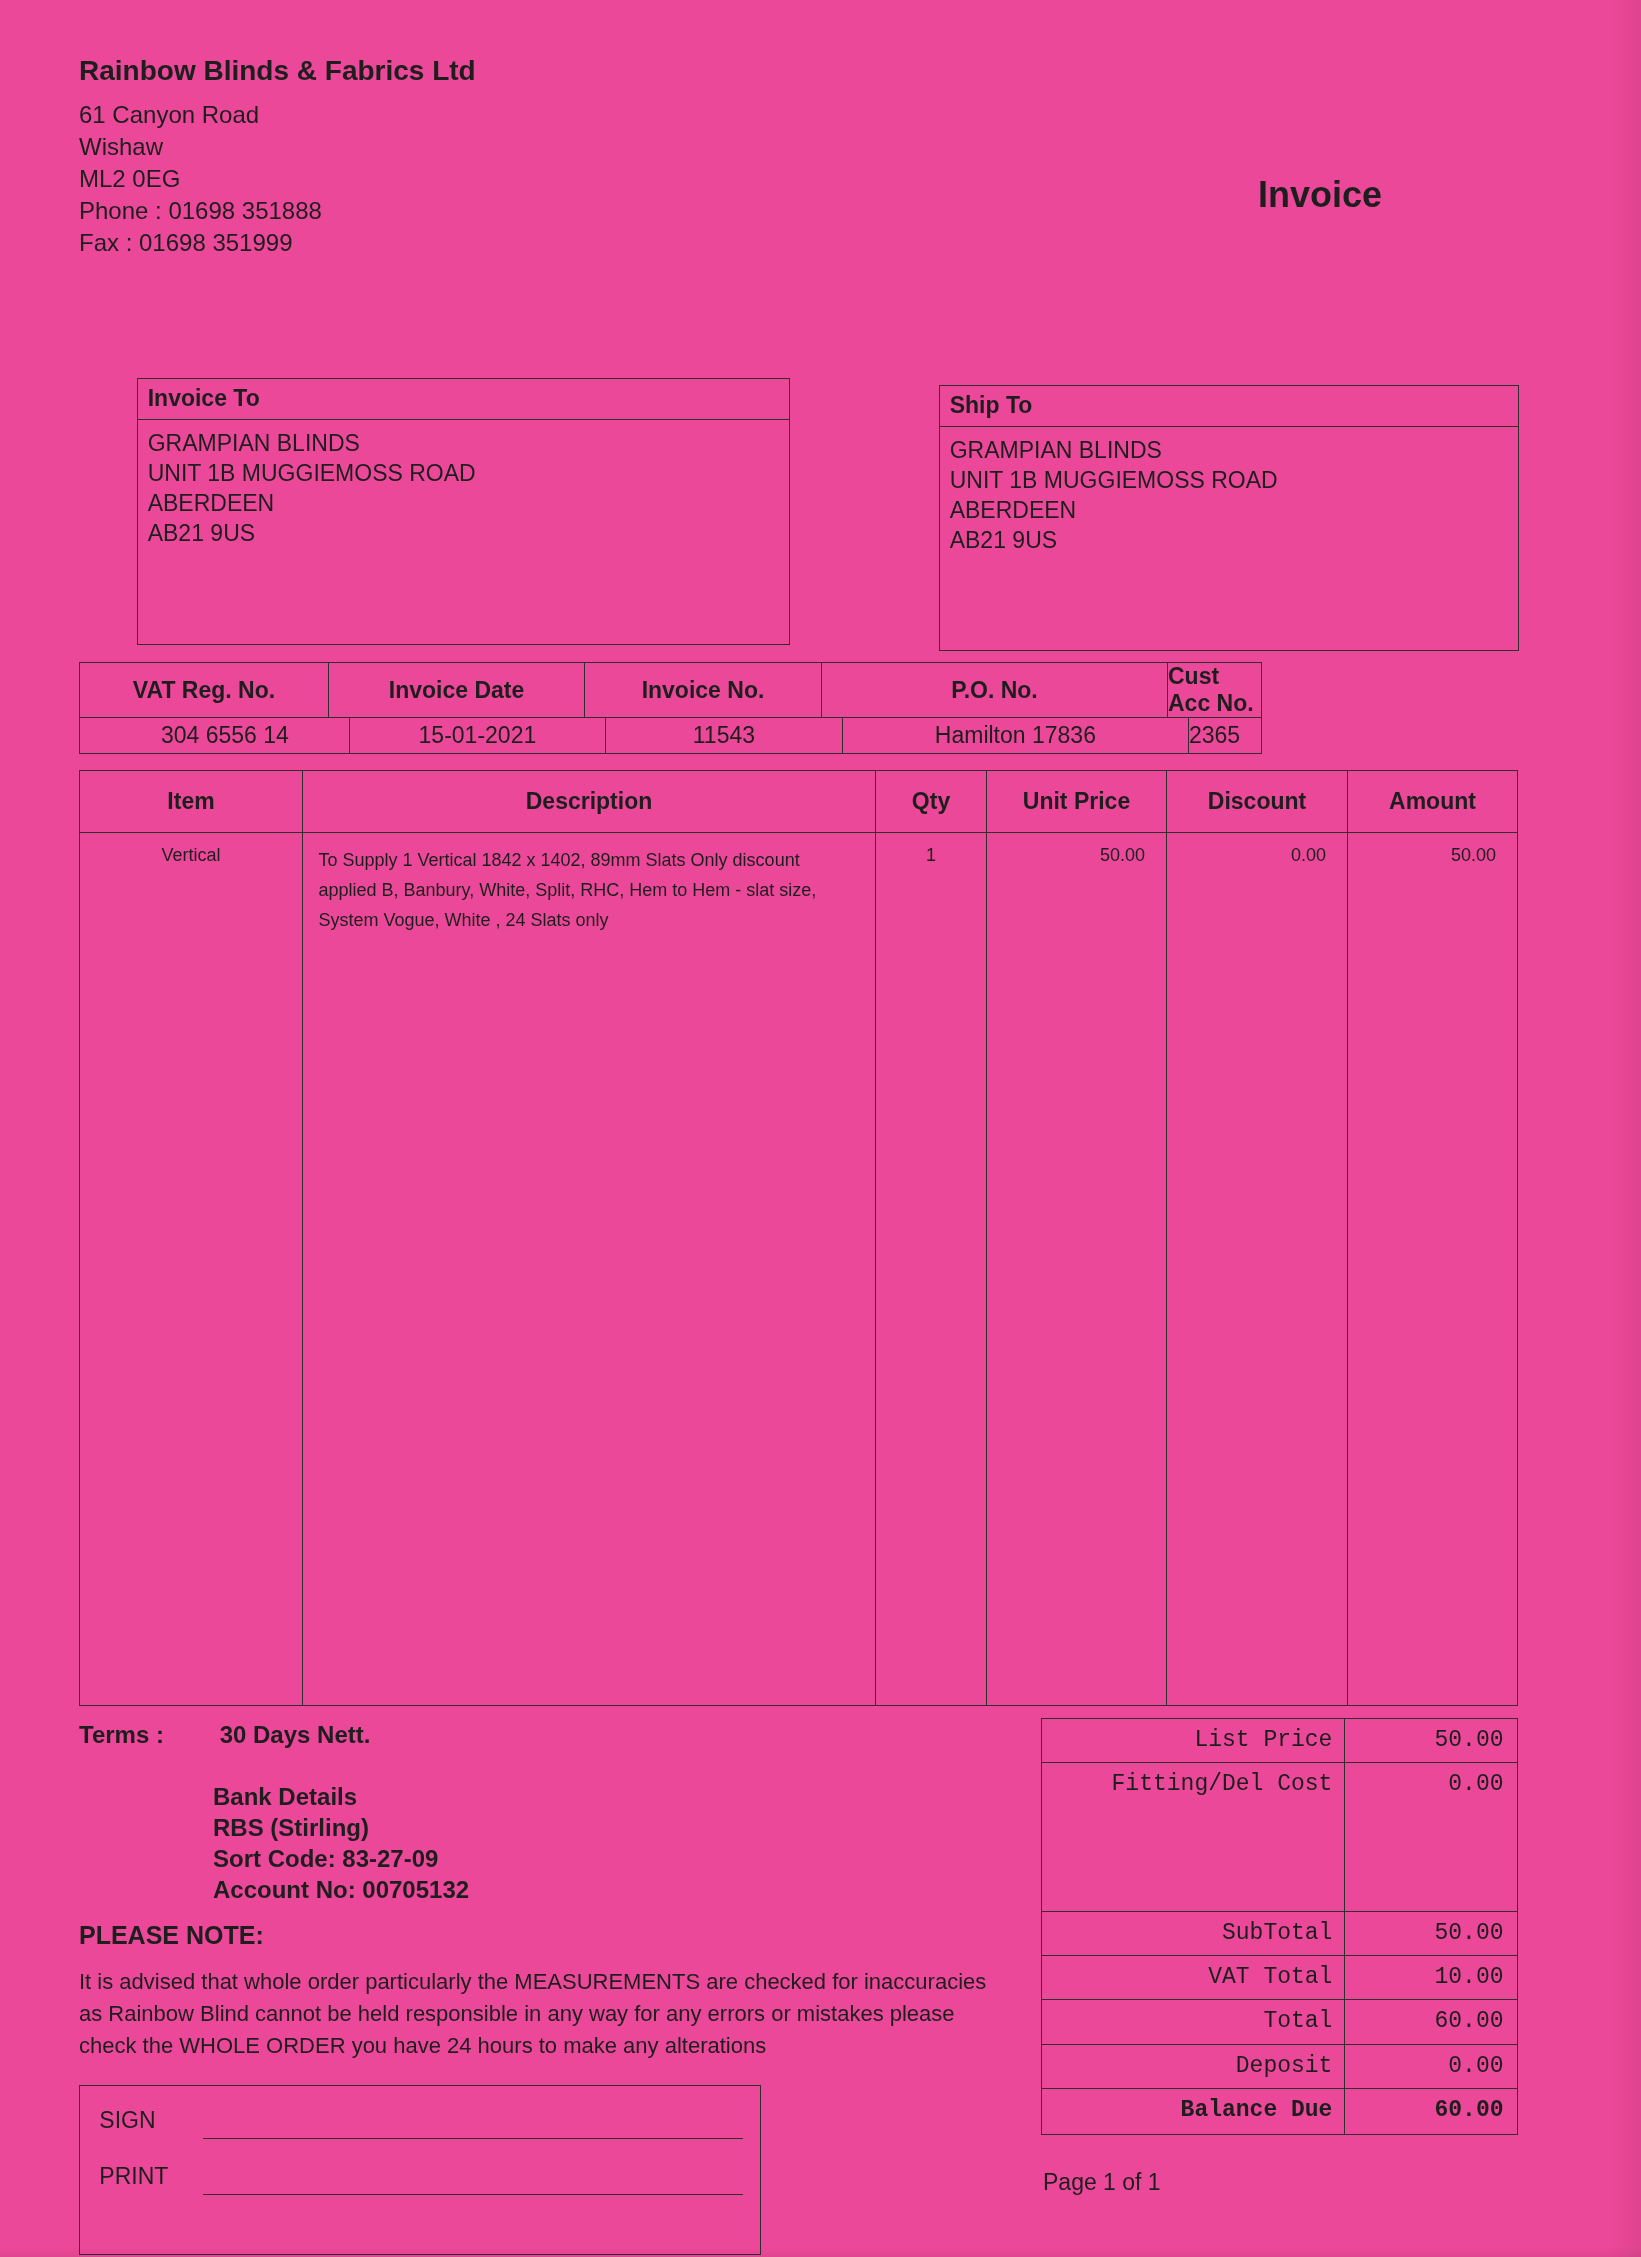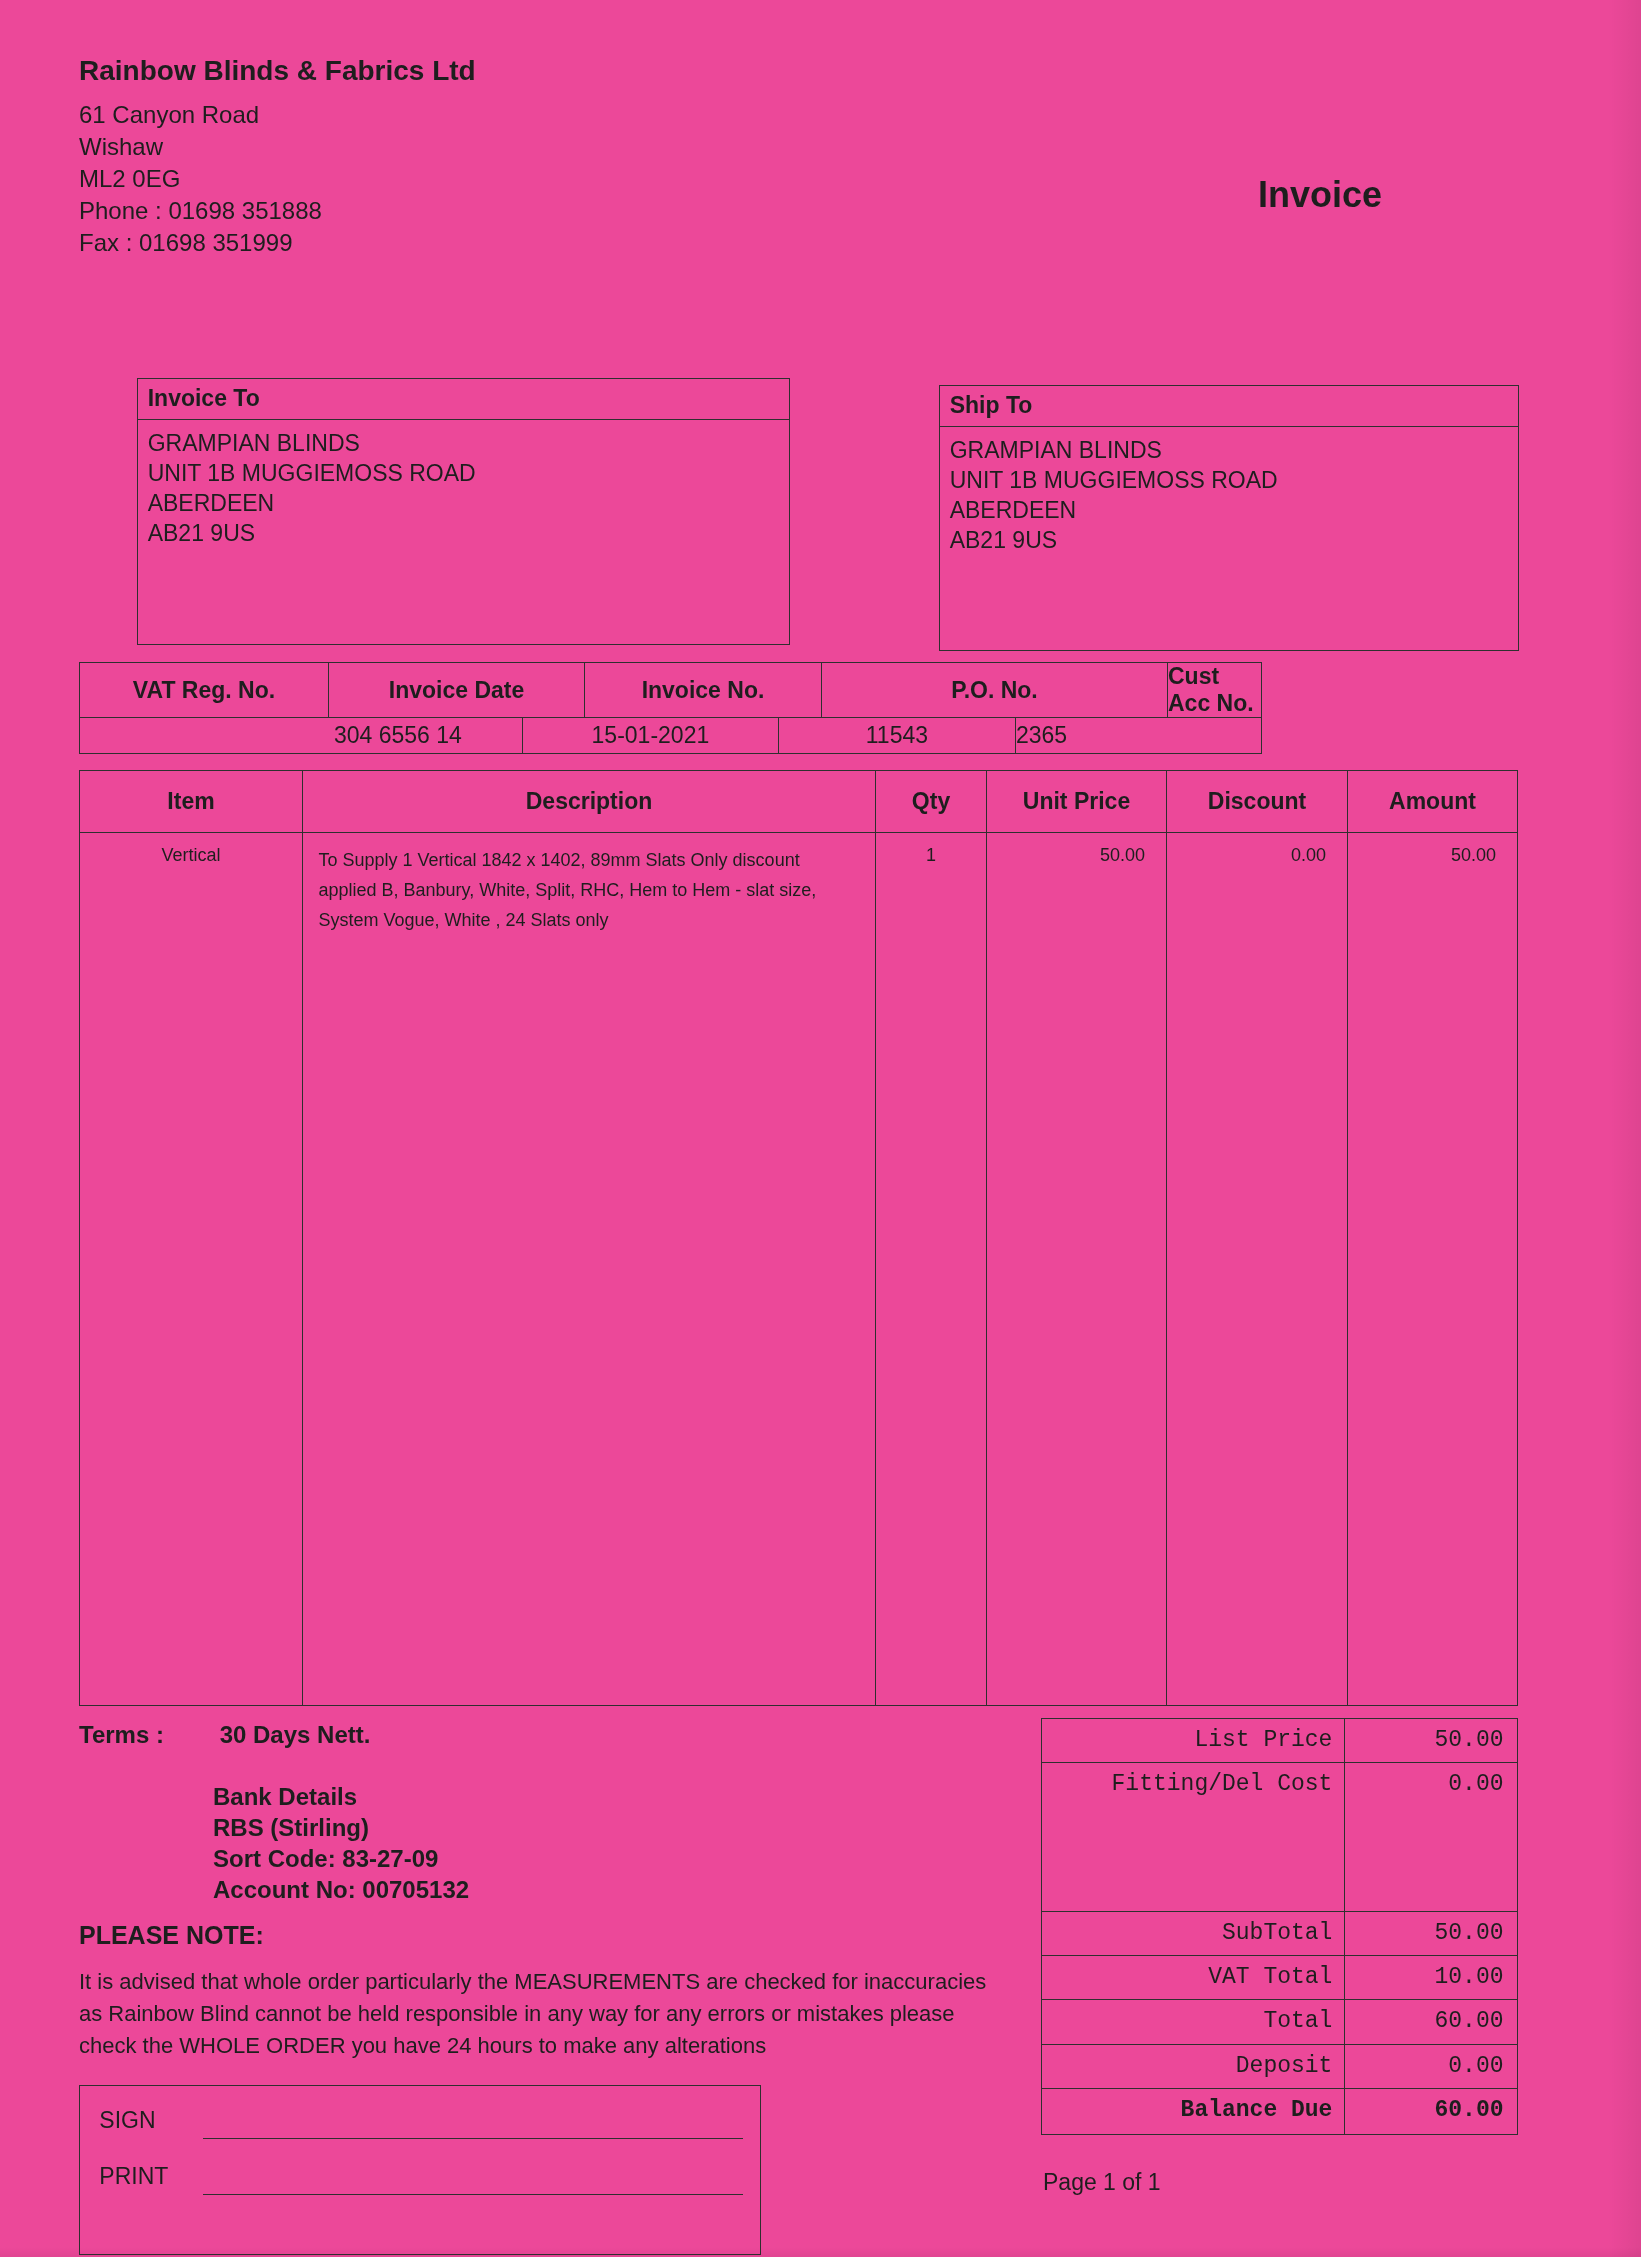--- a/index.html
+++ b/index.html
@@ -125,20 +125,21 @@
       <div class="meta-cell mc1">VAT Reg. No.</div>
       <div class="meta-cell mc2">Invoice Date</div>
       <div class="meta-cell mc3">Invoice No.</div>
       <div class="meta-cell mc4">P.O. No.</div>
       <div class="meta-cell mc5">Cust Acc No.</div>
     </div>
     <div class="meta-row">
       <div class="meta-cell mc1">304 6556 14</div>
       <div class="meta-cell mc2">15-01-2021</div>
       <div class="meta-cell mc3">11543</div>
+      <div class="meta-cell mc4">Hamilton 17836</div>
       <div class="meta-cell mc5">2365</div>
     </div>
   </div>
 
   <div class="items-table">
     <div class="items-head">
       <div class="cell w-item">Item</div>
       <div class="cell w-desc">Description</div>
       <div class="cell w-qty">Qty</div>
       <div class="cell w-price">Unit Price</div>

